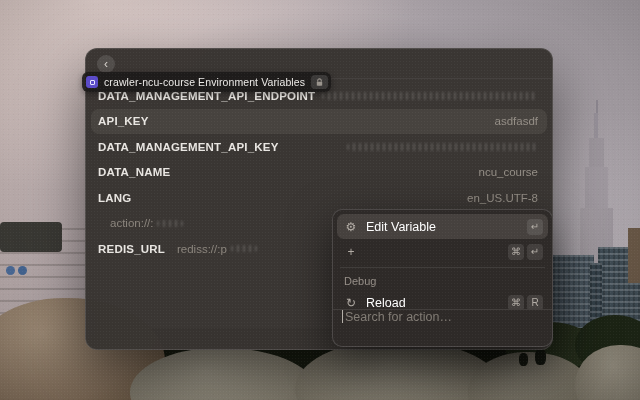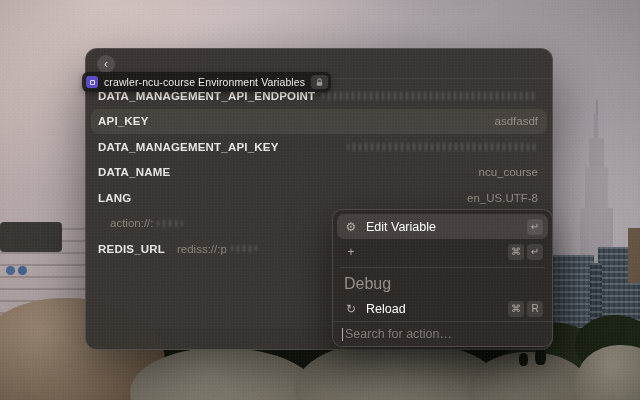--- a/index.html
+++ b/index.html
@@ -82,22 +82,22 @@
     box-shadow:0 16px 44px rgba(0,0,0,.55);}
   .menu-content{height:calc(100% - 25px);overflow:hidden;padding:4px;}
   .menu-item{display:flex;align-items:center;height:25px;padding:0 5px 0 6px;border-radius:7px;}
   .menu-item.selected{background:#46413e;}
   .mi-icon{width:16px;display:flex;align-items:center;justify-content:center;color:#b3ada6;font-size:12px;margin-right:7px;flex:0 0 auto;}
   .mi-label{font-size:12.5px;color:#ffffff;font-weight:400;white-space:nowrap;}
   .keys{margin-left:auto;display:flex;gap:3px;}
   .key-badge{min-width:16px;height:16px;padding:0 3px;border-radius:4px;background:rgba(255,255,255,.1);
     color:#b3ada6;font-size:10px;display:flex;align-items:center;justify-content:center;}
   .menu-divider{height:1px;background:rgba(255,255,255,.09);margin:3px 3px;}
-  .menu-section{font-size:16px;color:#968f88;padding:4px 7px 3px;}
-  .menu-search{position:absolute;left:0;right:0;bottom:0;height:25px;display:flex;align-items:center;
+  .menu-section{font-size:11px;color:#968f88;padding:4px 7px 3px;}
+  .menu-search{position:absolute;left:0;right:0;bottom:12px;height:25px;display:flex;align-items:flex-start;
     padding:0 9px;background:#2e2a28;border-top:1px solid rgba(255,255,255,.1);border-radius:0 0 9px 9px;}
   .caret{width:1px;height:13px;background:#b5b0a9;margin-right:2px;flex:0 0 auto;}
   .menu-search input{flex:1;background:transparent;border:none;outline:none;padding:0;
     font-family:inherit;font-size:12.5px;color:#cfcac4;}
   .menu-search input::placeholder{color:#827c75;}
 </style>
 </head>
 <body>
 
 <div class="stage">

